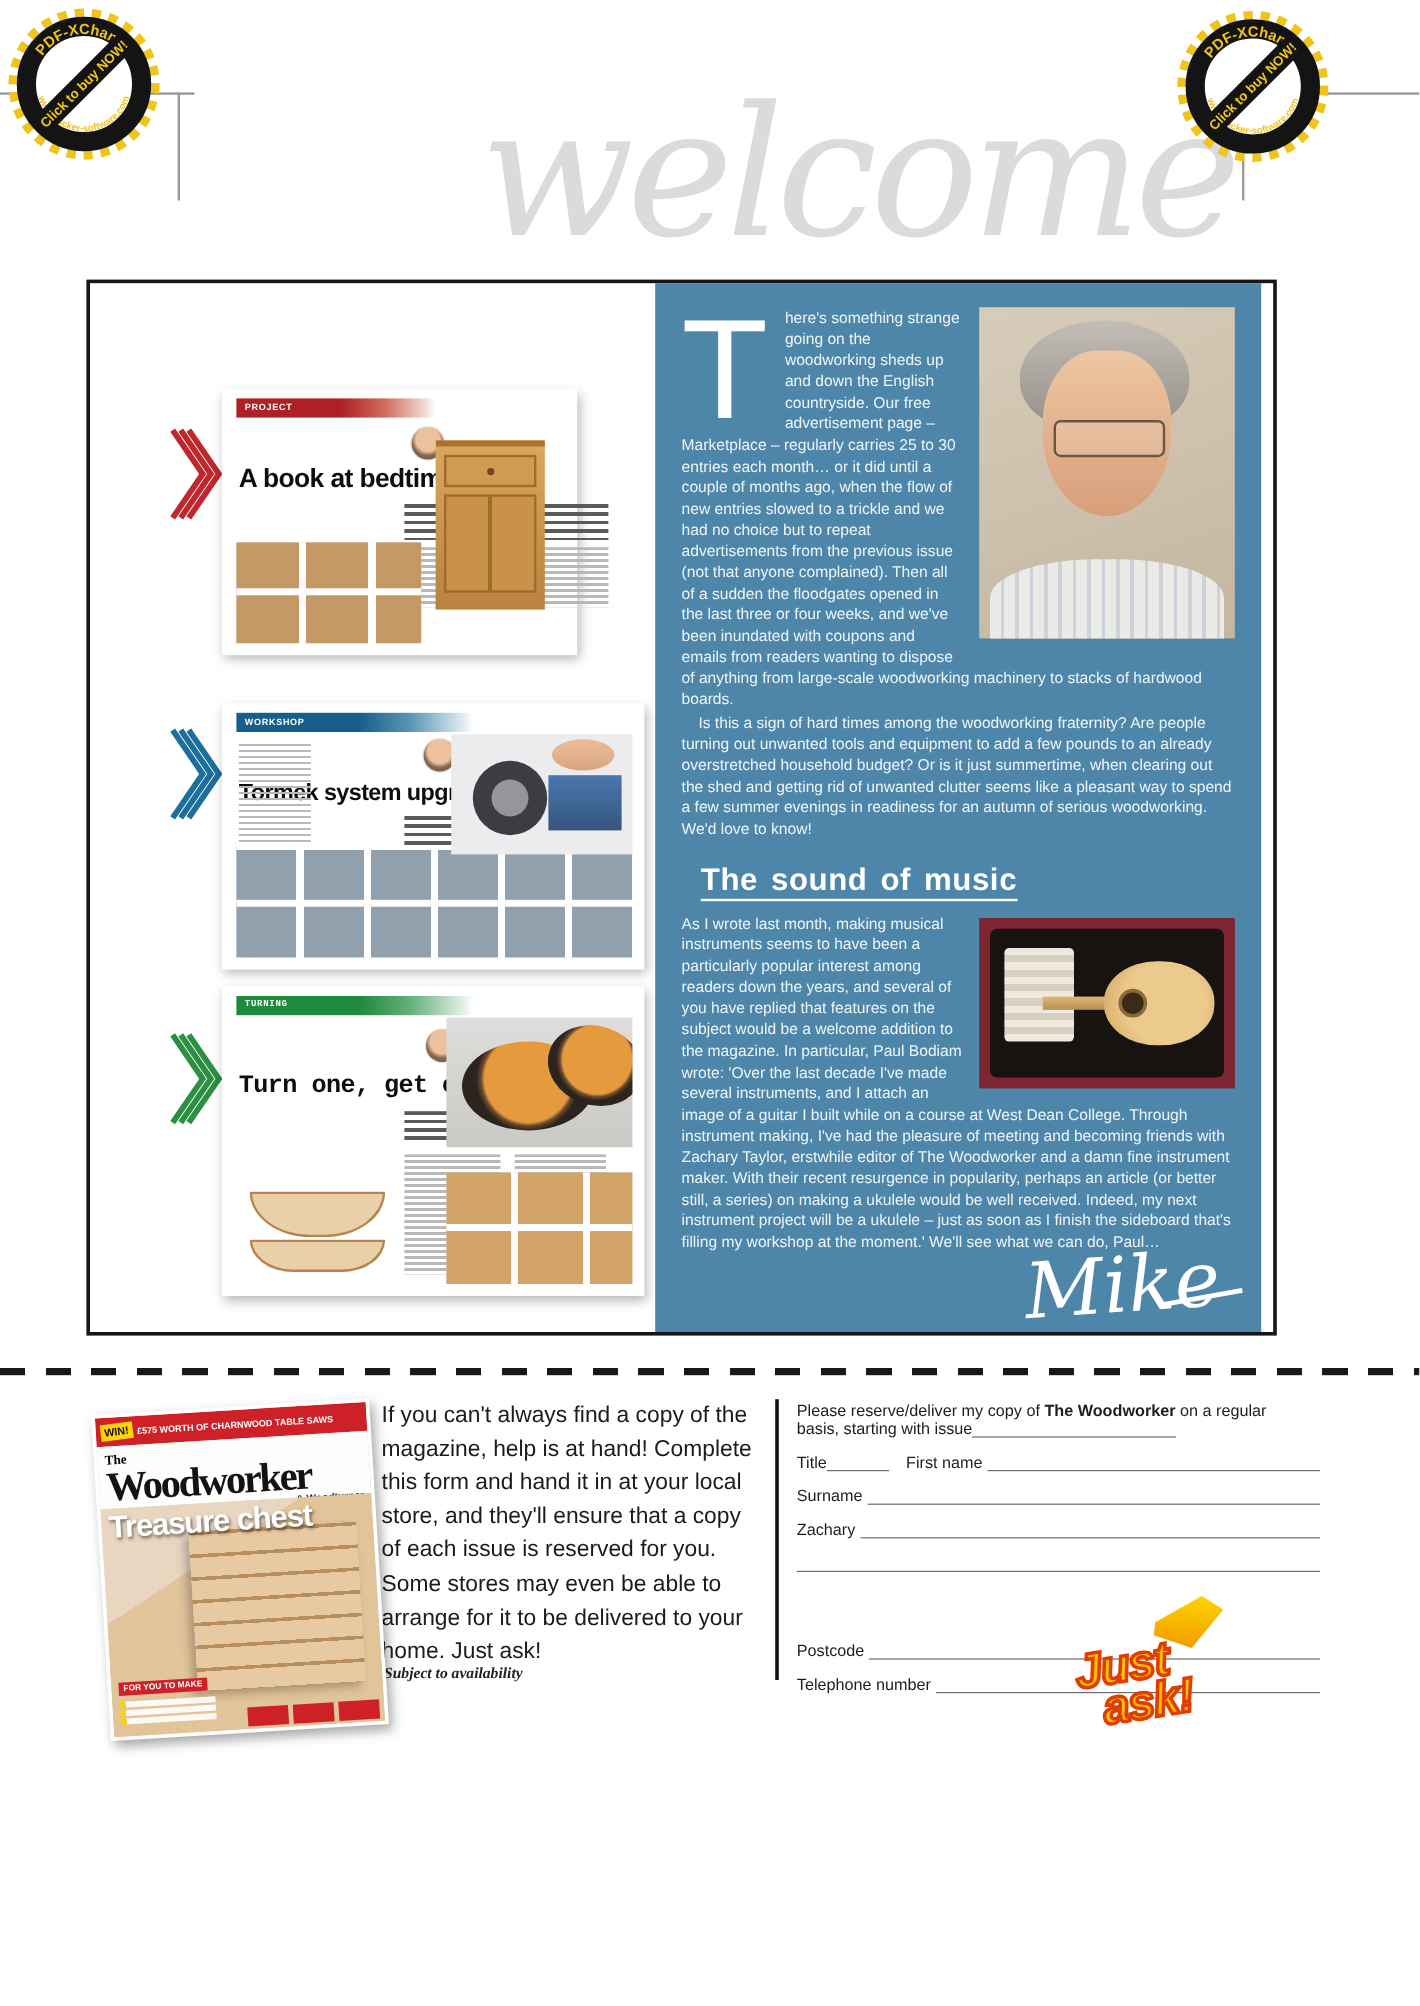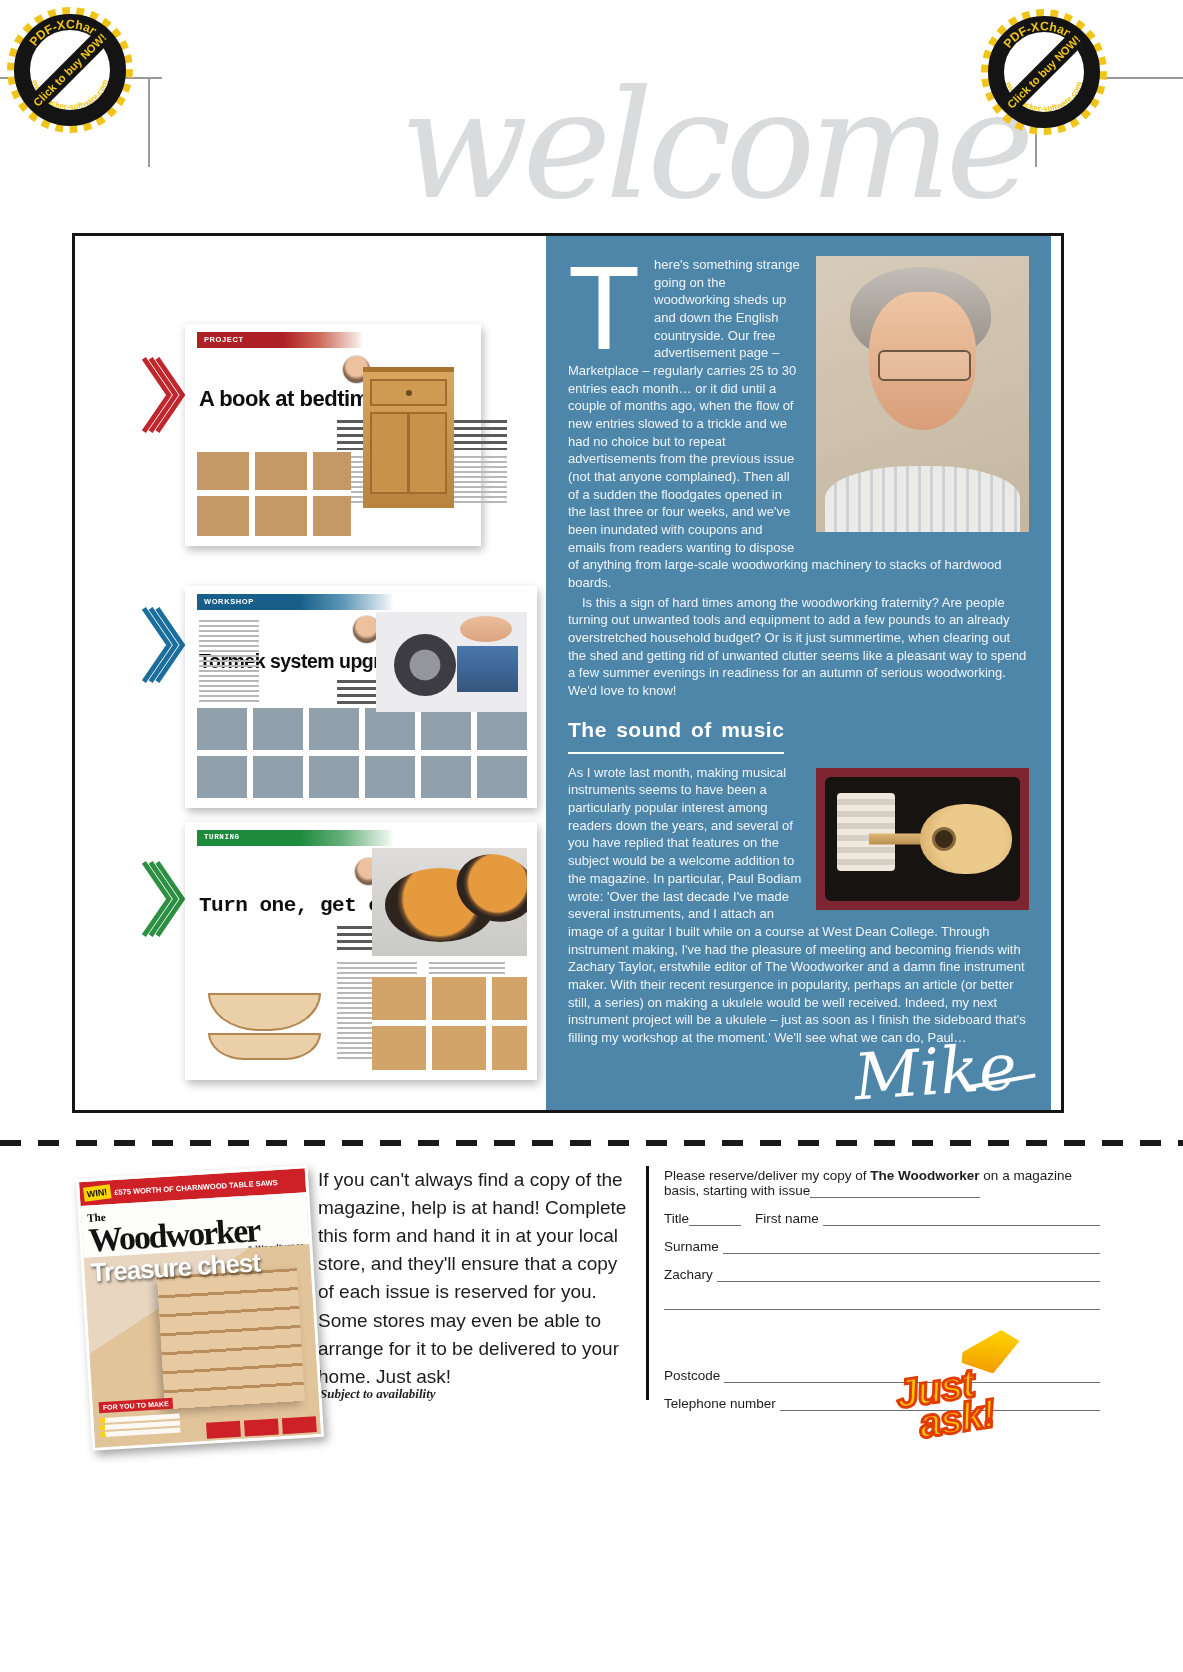--- a/index.html
+++ b/index.html
@@ -32,22 +32,22 @@
           background:linear-gradient(#c2bdb6,#938d86);}
   .p-face{position:absolute;top:13%;left:25%;width:50%;height:50%;border-radius:46% 46% 54% 54%;
           background:linear-gradient(#eec6a3,#d79e79);}
   .p-glasses{position:absolute;top:34%;left:29%;width:42%;height:10%;
           border:2px solid #6a5742;border-radius:6px;background:rgba(255,255,255,.15);}
   .p-shirt{position:absolute;bottom:-2%;left:4%;width:92%;height:26%;border-radius:45% 45% 0 0;
           background:repeating-linear-gradient(90deg,#eceae6 0 9px,#ccd2d8 9px 12px);}
   .dropcap{float:left;font-size:118px;line-height:.78;font-weight:400;color:#fff;
            margin:6px 14px 0 0;font-family:"Liberation Sans",sans-serif;}
   .indent{text-indent:14px;}
-  .h2{font-size:21px;font-weight:bold;color:#fff;border-bottom:2.5px solid #fff;
-      display:inline-block;padding-bottom:10px;margin:16px 0 10px 0;letter-spacing:.5px;word-spacing:3px;}
+  .h2{font-size:26px;font-weight:bold;color:#fff;border-bottom:2.5px solid #fff;
+      display:inline-block;padding-bottom:0;margin:16px 0 10px 16px;letter-spacing:.5px;word-spacing:3px;}
   .gphoto{float:right;width:213px;height:142px;margin:4px 0 8px 14px;background:#7d2531;
           position:relative;box-sizing:border-box;padding:9px;}
   .g-in{position:relative;width:100%;height:100%;background:#161310;border-radius:6px;overflow:hidden;}
   .g-cloth{position:absolute;left:12px;top:16px;width:58px;height:78px;border-radius:4px;
           background:repeating-linear-gradient(0deg,#efe9dd 0 6px,#d6d0c2 6px 12px);}
   .g-neck{position:absolute;left:44px;top:50%;width:108px;height:11px;transform:translateY(-50%);
           background:linear-gradient(#dcb878,#b98f4e);}
   .g-body{position:absolute;right:8px;top:50%;width:92px;height:70px;transform:translateY(-50%);
           border-radius:48% 48% 48% 48%;background:radial-gradient(circle at 55% 50%,#ecca8c 0 55%,#cba25a 100%);}
   .g-rose{position:absolute;right:64px;top:50%;width:18px;height:18px;border-radius:50%;
@@ -348,21 +348,21 @@
       </div>
     </div>
   </div>
 
   <div class="sub-text">If you can't always find a copy of the magazine, help is at hand! Complete this form and hand it in at your local store, and they'll ensure that a copy of each issue is reserved for you. Some stores may even be able to arrange for it to be delivered to your home. Just ask!</div>
   <div class="sub-note">Subject to availability</div>
   <div class="vline"></div>
 
   <div class="form">
     <div>
-      <span>Please reserve/deliver my copy of </span><b>The Woodworker</b><span> on a magazine</span><br>
+      <span>Please reserve/deliver my copy of </span><b>The Woodworker</b><span> on a regular</span><br>
       <span>basis, starting with issue</span><span class="u" style="width:170px;"></span>
     </div>
     <div class="row">
       <span>Title</span>
       <span class="u" style="width:52px;"></span>
       <span style="margin-left:14px;">First name</span>
       <span class="fl"></span>
     </div>
     <div class="row">
       <span>Surname</span>

